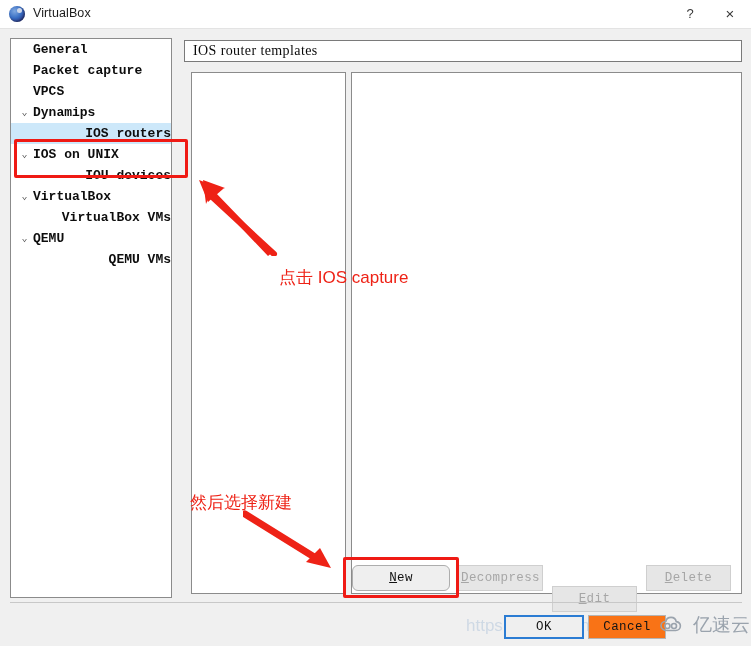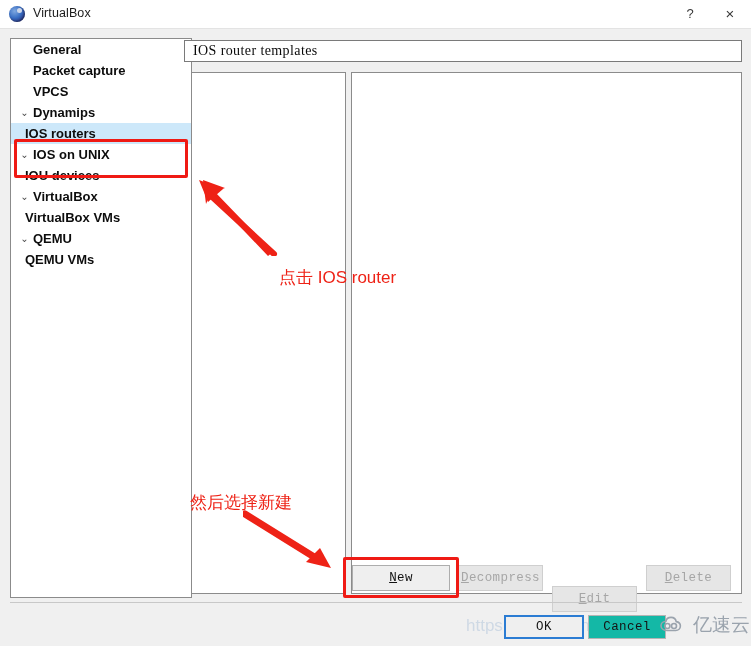--- a/index.html
+++ b/index.html
@@ -62,38 +62,39 @@
     text-align: center;
     cursor: default;
   }
   #help-btn { right: 43px; font-size: 13px; }
   #close-btn { right: 3px; font-size: 15px; font-weight: 300; }
 
   
   #tree-panel {
     position: absolute;
     left: 10px; top: 38px;
-    width: 182px; height: 560px;
+    width: 162px; height: 560px;
     background: #ffffff;
     border: 1px solid #8b8b8b;
     box-sizing: border-box;
     overflow: hidden;
+    font-family: Liberation Mono, monospace;
   }
   .tree-item {
     position: relative;
     height: 21px;
     line-height: 21px;
     font-size: 13px;
     font-weight: bold;
     color: #0d0d0d;
     white-space: nowrap;
     box-sizing: border-box;
   }
   .tree-item.lvl0 { padding-left: 22px; }
-  .tree-item.lvl1 { padding-left: 14px; }
+  .tree-item.lvl1 { padding-left: 49px; text-align: right; }
   .tree-item.selected {
     background: #cde8fa;
   }
   .chev {
     position: absolute;
     left: 8px; top: 0;
     width: 11px; height: 21px;
     line-height: 21px;
     font-size: 10px;
     font-weight: normal;
@@ -149,21 +150,21 @@
     color: #111111;
     padding: 0;
     cursor: default;
   }
   .btn.disabled {
     color: #a6a6a6;
     background: #e6e6e6;
     border-color: #cfcfcf;
   }
   .btn u { text-decoration: underline; }
-  #btn-new        { left: 352px; top: 565px; width: 98px; }
+  #btn-new        { left: 352px; top: 565px; width: 98px; border-radius: 6px; }
   #btn-decompress { left: 458px; top: 565px; width: 85px; }
   #btn-edit       { left: 552px; top: 586px; width: 85px; }
   #btn-delete     { left: 646px; top: 565px; width: 85px; }
 
   
   #footer-sep {
     position: absolute;
     left: 10px; top: 602px;
     width: 732px; height: 0;
     border-top: 1px solid #c8c8c8;
@@ -183,21 +184,21 @@
     letter-spacing: .4px;
     padding: 0;
     cursor: default;
   }
   #btn-cancel {
     position: absolute;
     left: 588px; top: 615px;
     width: 78px; height: 24px;
     box-sizing: border-box;
     border: 1px solid #b4b4b4;
-    background: #14b8a6;
+    background: #f97316;
     font-family: "Liberation Mono", monospace;
     font-size: 12.5px;
     color: #141414;
     line-height: 22px;
     text-align: center;
     letter-spacing: .4px;
     padding: 0;
     cursor: default;
   }
 
@@ -307,14 +308,14 @@
   <path d="M78 74 L20 14 L30 10 L8 2 L11 26 L15 17 L73 78 Z" fill="#ee2216"></path>
   <polygon points="4,2 28,11 13,24" fill="#ee2216"></polygon>
   <path d="M14 16 L79 76" stroke="#ee2216" stroke-width="6" stroke-linecap="round"></path>
 </svg>
 
 <svg class="arrow-svg" id="arrow-2" width="95" height="62" viewBox="0 0 95 62">
   <path d="M2 4 L76 50" stroke="#ee2216" stroke-width="7" stroke-linecap="round"></path>
   <polygon points="88,58 63,52 77,38" fill="#ee2216"></polygon>
 </svg>
 
-<div class="anno-text" id="anno-1">点击 IOS router</div>
+<div class="anno-text" id="anno-1">点击 IOS capture</div>
 <div class="anno-text" id="anno-2">然后选择新建</div>
 
 </body></html>

